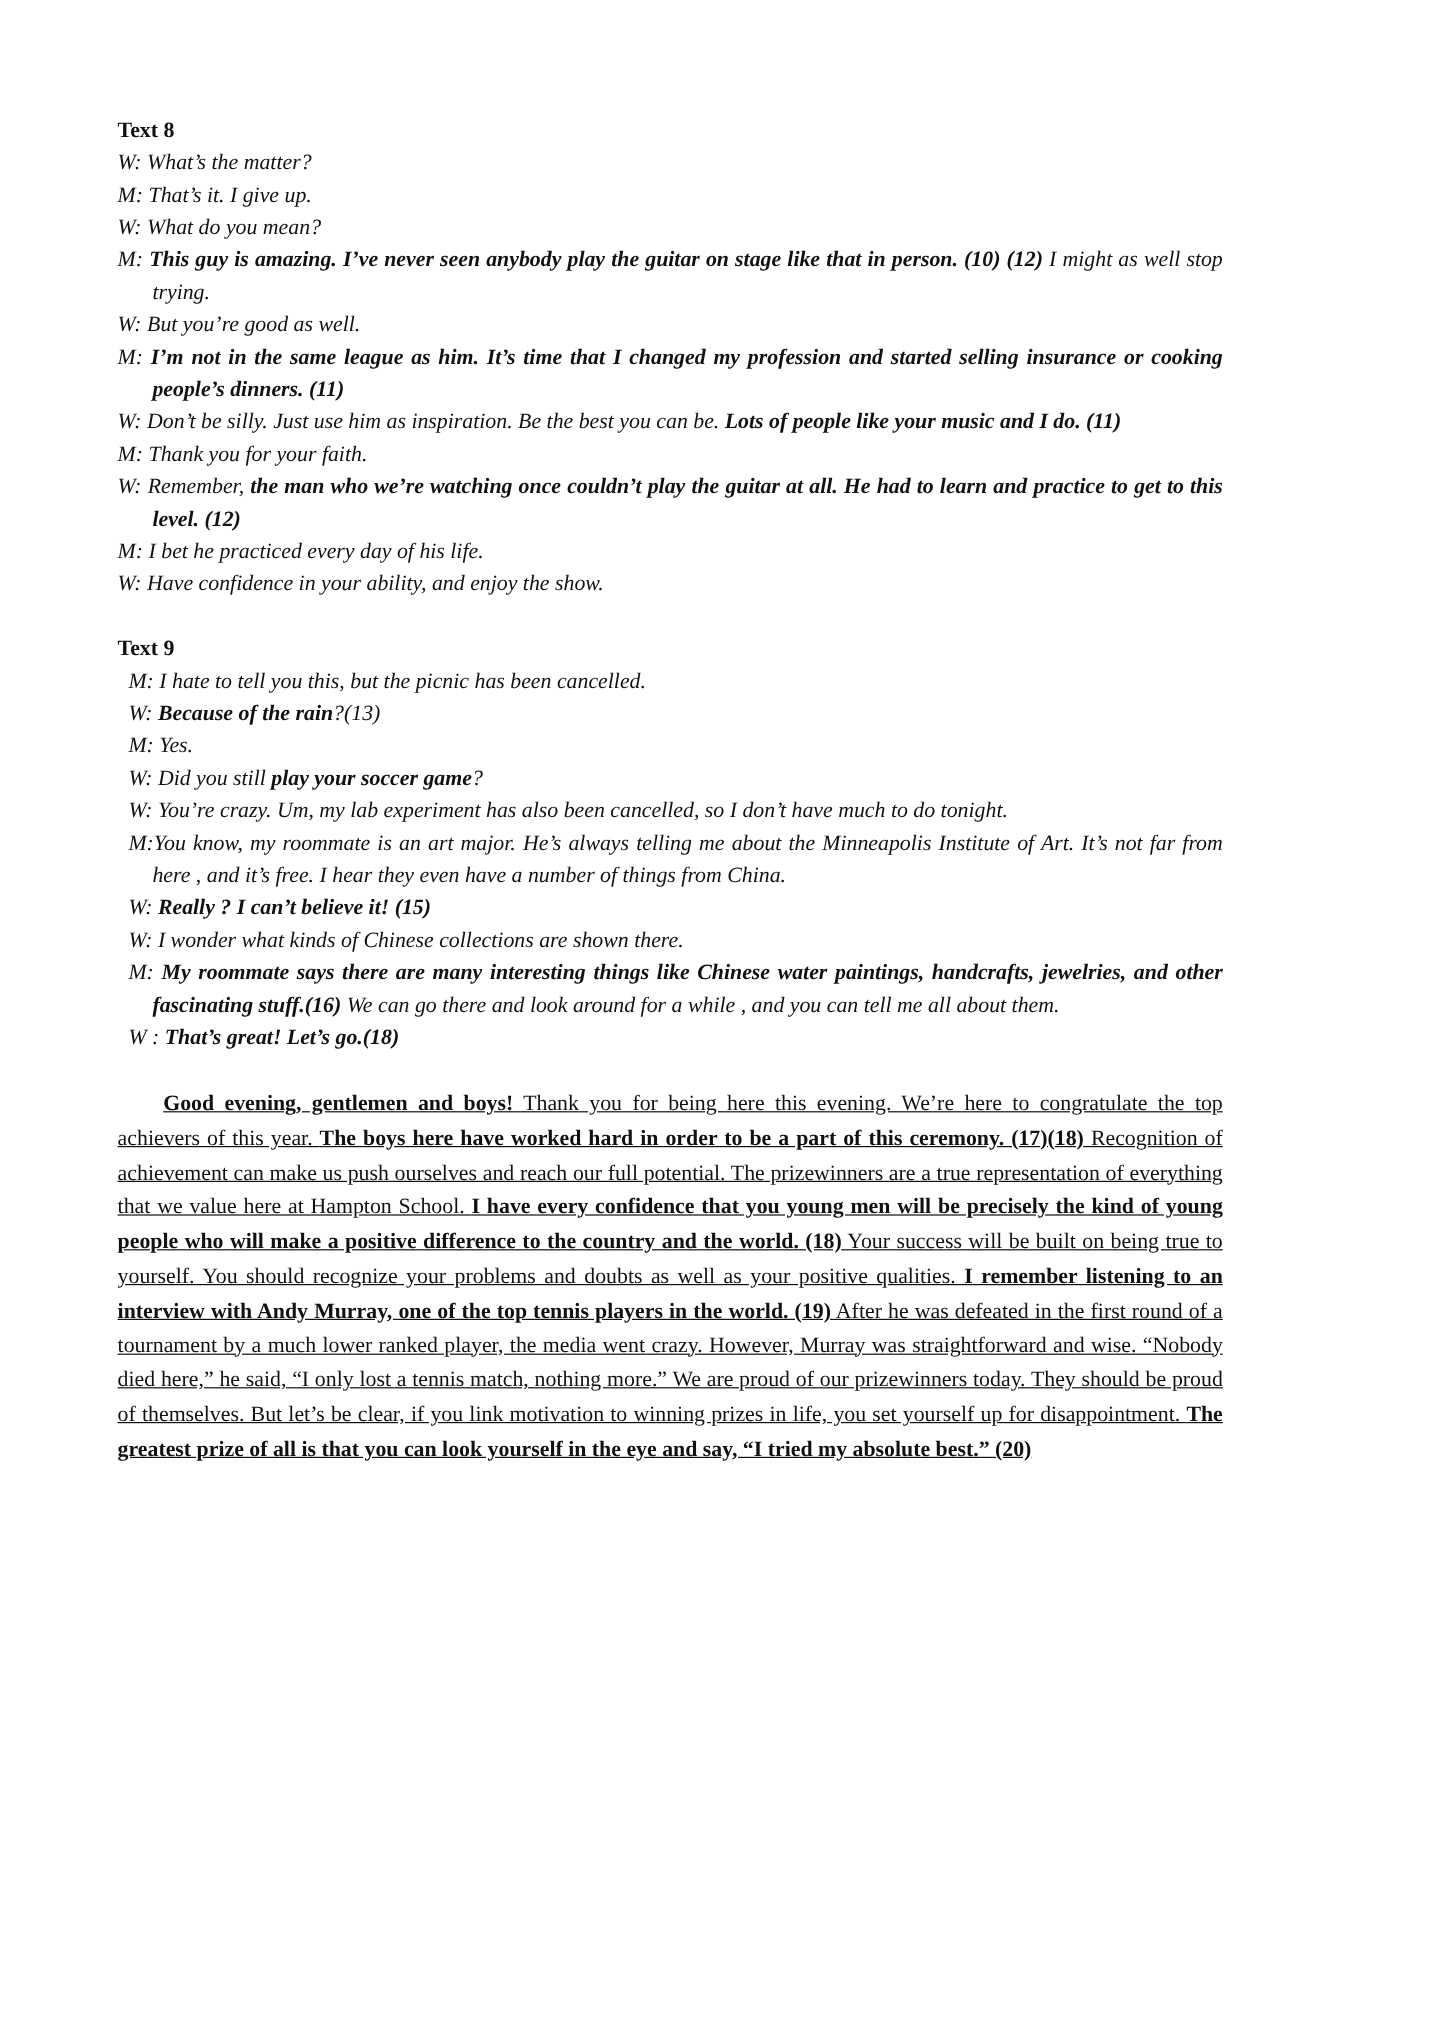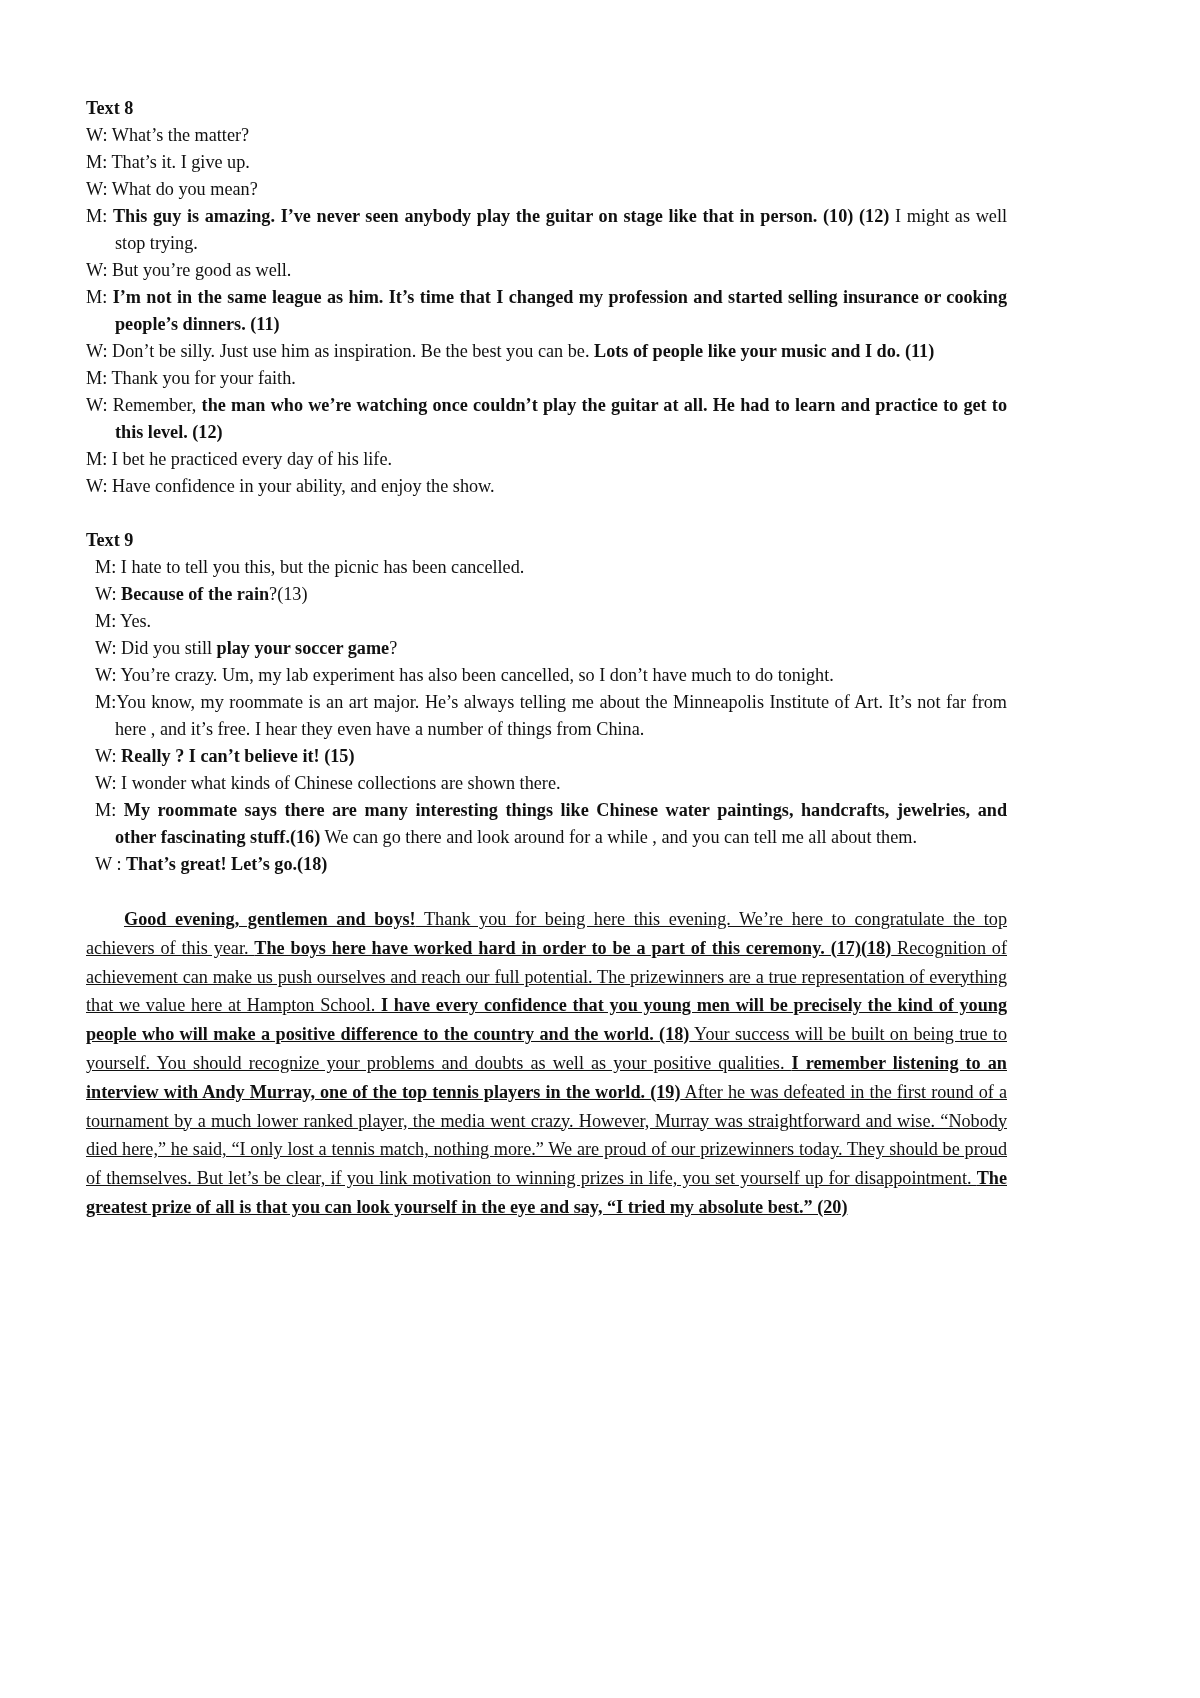--- a/index.html
+++ b/index.html
@@ -1,26 +1,26 @@
 <!DOCTYPE html>
 <html><head>
 <meta charset="utf-8">
 <style>
   html, body { margin: 0; padding: 0; background: #ffffff; }
   body {
     width: 1200px; height: 1698px; position: relative; overflow: hidden;
     font-family: "Liberation Serif", "DejaVu Serif", serif;
     color: #111111; font-size: 18.2px;
   }
-  .page { position: absolute; left: 86px; top: 95px; width: 921px; }
+  .page { position: absolute; left: 98px; top: 95px; width: 921px; }
   .section { margin: 0; }
   .heading { font-weight: bold; line-height: 27px; height: 27px; margin: 0; }
   .line {
     line-height: 27px; margin: 0; text-align: justify;
-    padding-left: 29px; text-indent: -29px;
+    padding-left: 29px; text-indent: -29px; font-style: italic;
   }
   .t9 .line { padding-left: 29px; text-indent: -20px; }
   .gap { height: 27px; }
   b { font-weight: bold; }
   .para {
     line-height: 28.8px; margin: 0; text-align: justify; text-indent: 38px; text-decoration: underline;
   }
 </style>
 </head>
 <body>

